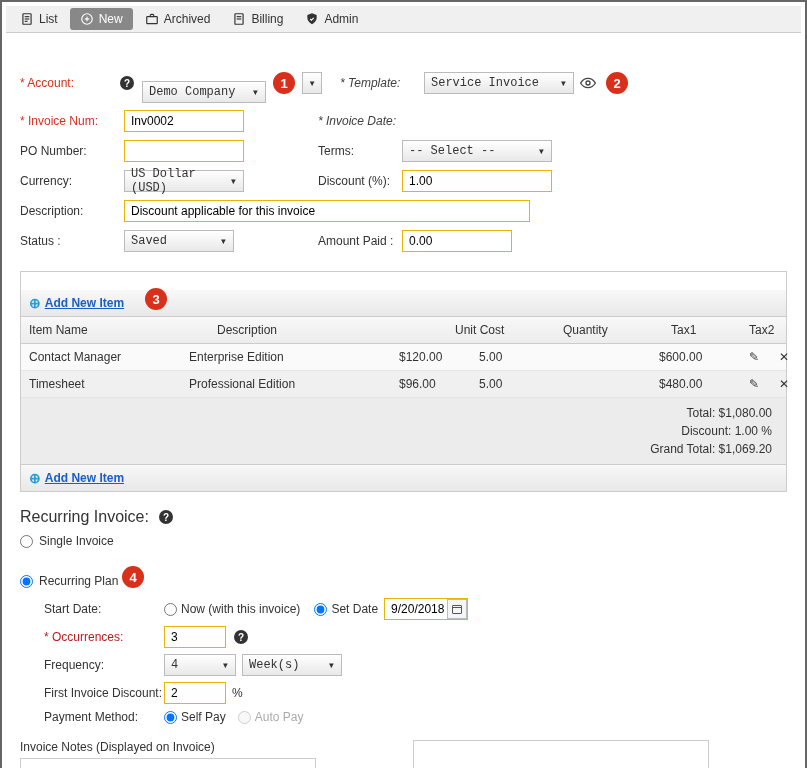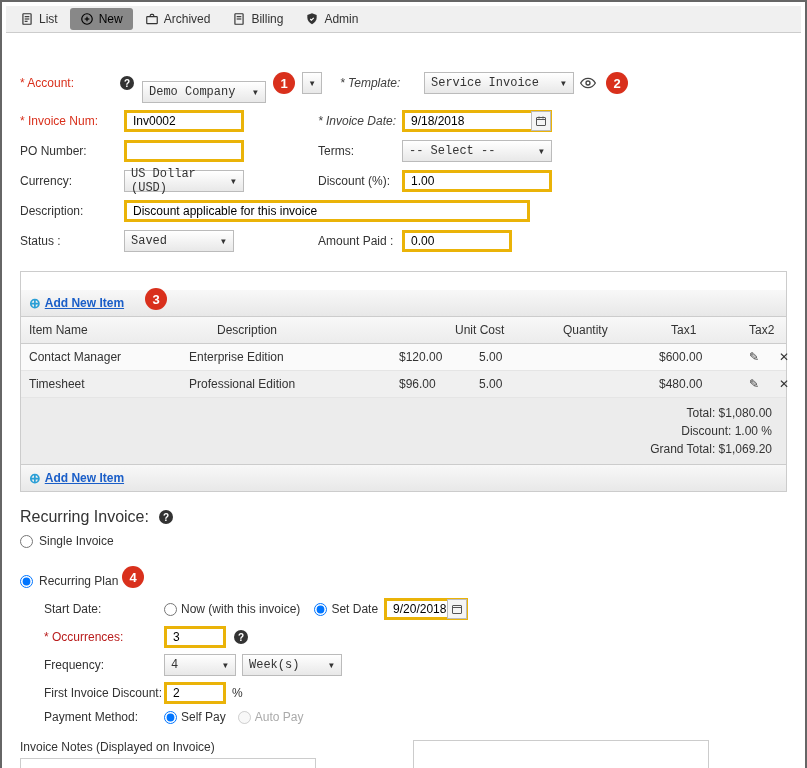--- a/index.html
+++ b/index.html
@@ -1,27 +1,27 @@
 <!DOCTYPE html>
 <html><head>
 <meta charset="utf-8">
 <style>
 * { box-sizing: border-box; margin: 0; padding: 0; }
 body { font-family: Arial, sans-serif; font-size: 12px; background: #fff; color: #333; width: 807px; border: 2px solid #666; padding: 4px; }
 .tabs { display: flex; align-items: center; background: #f0f0f0; border-bottom: 1px solid #ccc; padding: 2px 4px; gap: 2px; }
 .tab { display: flex; align-items: center; padding: 4px 10px; cursor: pointer; gap: 5px; font-size: 12px; color: #333; }
-.tab.active { background: #888; color: #000000; border-radius: 3px; justify-content: flex-end; }
+.tab.active { background: #888; color: #ffffff; border-radius: 3px; justify-content: flex-end; }
 .tab svg { width: 14px; height: 14px; }
 .form-area { padding: 12px 14px 6px 14px; }
 .row { display: flex; align-items: center; margin-bottom: 6px; min-height: 24px; }
 .label { width: 96px; font-size: 12px; color: #333; }
 .label.req { color: #d9301c; }
 .col2label { width: 84px; font-size: 12px; color: #333; margin-left: 18px; }
 .col2label.req { color: #404040; font-style: italic; }
-.input { height: 22px; padding: 2px 6px; border: 3px solid #eab308; font-size: 12px; background: #fff; }
+.input { height: 22px; padding: 2px 6px; border: 1px solid #eab308; font-size: 12px; background: #fff; }
 .dropdown { display: flex; align-items: center; height: 22px; border: 1px solid #bbb; background: linear-gradient(#fff,#e8e8e8); padding: 0 6px; font-size: 12px; position: relative; font-family: Liberation Mono, monospace; }
 .dropdown .arrow { position: absolute; right: 6px; top: 50%; transform: translateY(-50%); }
 .helpicon { display: inline-flex; width: 14px; height: 14px; border-radius: 50%; background: #333; color: #fff; align-items: center; justify-content: center; font-size: 10px; font-weight: bold; margin-left: 4px; }
 .eyeicon { display: inline-flex; color: #444; margin-left: 6px; }
 .callout { width: 22px; height: 22px; border-radius: 50%; background: #d9301c; color: #fff; display: flex; align-items: center; justify-content: center; font-weight: bold; font-size: 13px; z-index: 10; }
 .callout-abs { position: absolute; }
 .date-wrap { position: relative; display: inline-block; }
 .cal-btn { position: absolute; right: 1px; top: 1px; width: 20px; height: 20px; border: 1px solid #bbb; background: #f5f5f5; display: flex; align-items: center; justify-content: center; cursor: pointer; }
 .items-panel { margin: 6px 14px; border: 1px solid #ccc; }
 .panel-bar { background: linear-gradient(#f8f8f8,#e8e8e8); border-bottom: 1px solid #ccc; padding: 5px 8px; display: flex; align-items: center; gap: 4px; }
@@ -125,31 +125,20 @@
     <div style="width:10px"></div>
     <div class="callout">2</div>
   </div>
 
   <div class="row">
     <span class="label req">* Invoice Num:</span>
     <div style="width:8px"></div>
     <input class="input" style="width: 120px;" value="Inv0002">
     <div style="width:56px"></div>
     <span class="col2label req">* Invoice Date:</span>
-    <div class="date-wrap">
-      <input class="input" style="width: 150px;" value="9/18/2018">
-      <div class="cal-btn">
-        <svg width="12" height="12" viewBox="0 0 24 24" fill="none" stroke="#555" stroke-width="2">
-            <rect x="3" y="5" width="18" height="16" rx="1"></rect>
-            <line x1="3" y1="9" x2="21" y2="9"></line>
-            <line x1="8" y1="3" x2="8" y2="7"></line>
-            <line x1="16" y1="3" x2="16" y2="7"></line>
-          </svg>
-      </div>
-    </div>
   </div>
 
   <div class="row">
     <span class="label">PO Number:</span>
     <div style="width:8px"></div>
     <input class="input" style="width: 120px;" value="">
     <div style="width:56px"></div>
     <span class="col2label">Terms:</span>
     <div class="dropdown" style="width:150px">
       <span>-- Select --</span>

